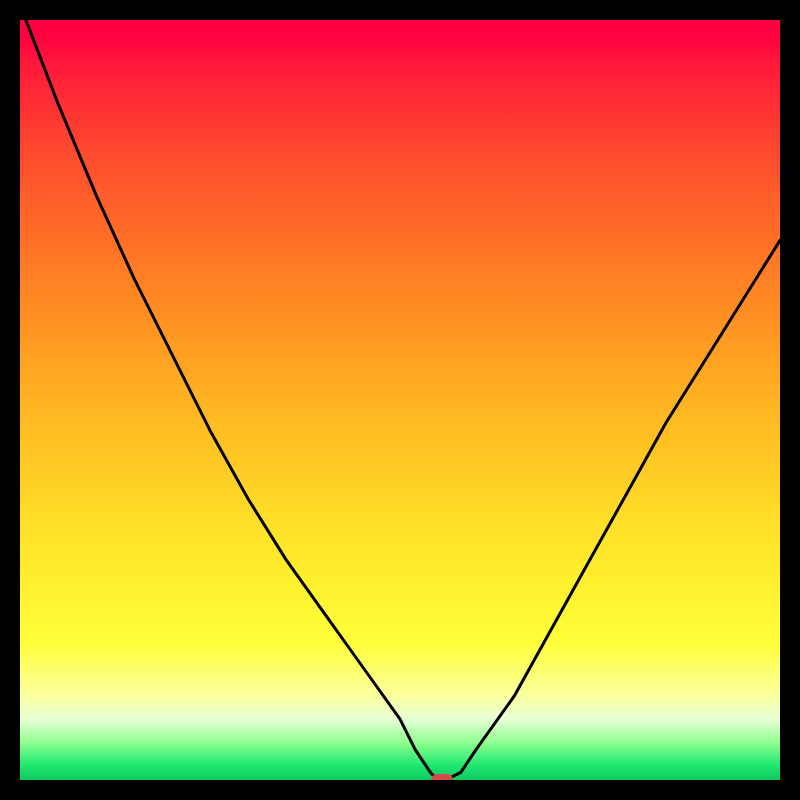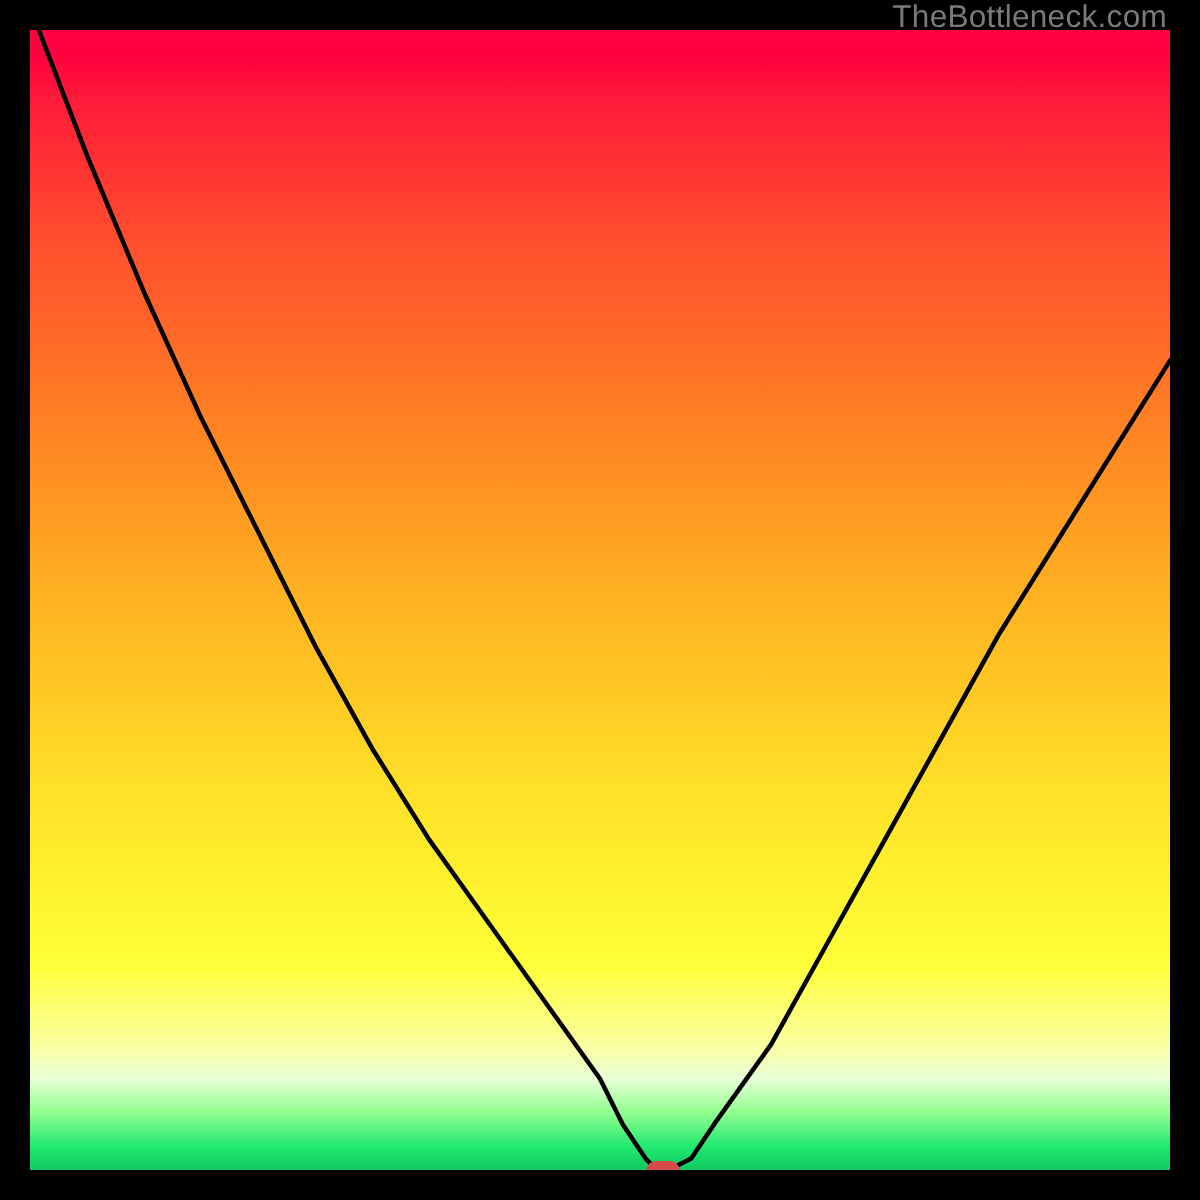--- a/index.html
+++ b/index.html
@@ -77,21 +77,20 @@
     width: 22px;
     height: 12px;
     border-radius: 6px;
     transform: translate(-50%, -50%);
   }
 </style>
 </head>
 <body>
 
 <div class="frame">
-  <div class="watermark">TheBottleneck.com</div>
   <div class="plot">
     <div class="gradient"></div>
     <svg class="curve" viewBox="0 0 760 760" preserveAspectRatio="none">
       <path id="curve-path" fill="none" stroke-width="3" stroke-linecap="round" stroke-linejoin="round" stroke="#000000" d="M0.00 -15.20 L38.00 83.60 L76.00 174.80 L114.00 258.40 L152.00 334.40 L190.00 410.40 L228.00 478.80 L266.00 539.60 L304.00 592.80 L342.00 646.00 L380.00 699.20 L395.20 729.60 L410.40 752.40 L418.00 760.00 L425.60 760.00 L440.80 752.40 L456.00 729.60 L494.00 676.40 L532.00 608.00 L570.00 539.60 L608.00 471.20 L646.00 402.80 L684.00 342.00 L722.00 281.20 L760.00 220.40"></path>
     </svg>
     <div class="marker" id="marker" style="background: rgb(214, 74, 74); left: 421.8px; top: 760px;"></div>
   </div>
 </div>
 
 </body></html>

